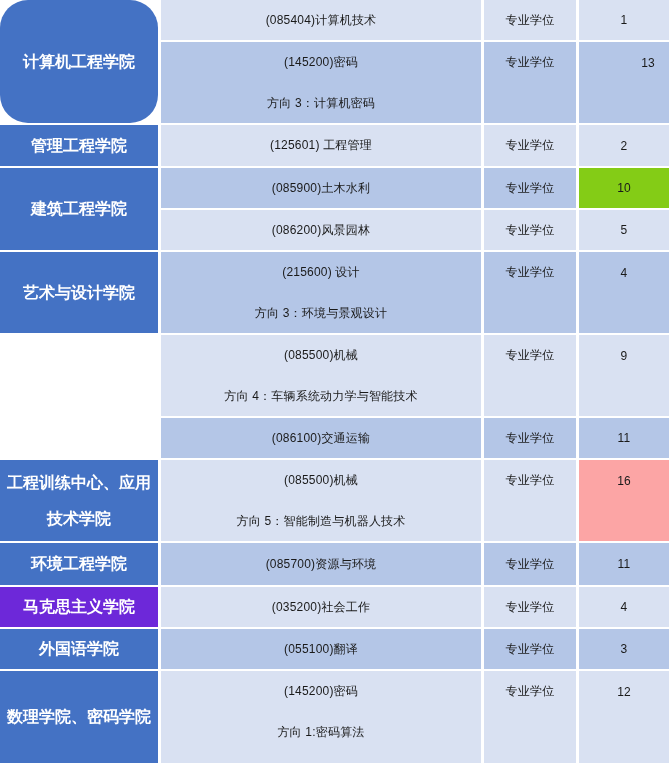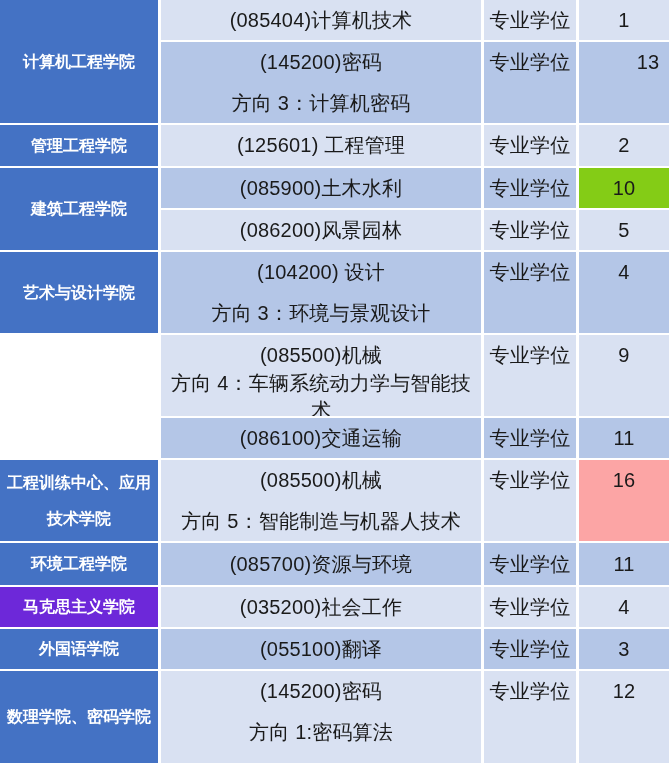--- a/index.html
+++ b/index.html
@@ -37,34 +37,34 @@
     font-size: 16px;
     line-height: 2.25;
     padding: 0 4px;
   }
   .line {
     height: 41px;
     display: flex;
     align-items: center;
     justify-content: center;
     text-align: center;
-    font-size: 20px;
+    font-size: 12px;
     color: #1a1a1a;
     letter-spacing: 0.2px;
   }
   .line.fill {
     height: 100%;
   }
 </style>
 </head>
 <body>
 
 <div class="table-wrap">
   <div class="grid" id="grid">
-      <div class="cell college" style="grid-area: 1 / 1 / span 2; background: rgb(68, 114, 196); color: rgb(255, 255, 255);">
+      <div class="cell college" style="grid-area: 1 / 1 / span 2; background: rgb(68, 114, 196); color: rgb(255, 255, 255); border-radius: 28px;">
         <span>计算机工程学院</span>
       </div>
       <div class="cell" style="grid-area: 1 / 2 / span 1; background: rgb(217, 225, 242);">
         <div class="line fill">(085404)计算机技术</div>
       </div>
       <div class="cell" style="grid-area: 1 / 3 / span 1; background: rgb(217, 225, 242);">
         <div class="line fill">专业学位</div>
       </div>
       <div class="cell" style="grid-area: 1 / 4 / span 1; background: rgb(217, 225, 242);">
         <div class="line fill">1</div>
@@ -109,21 +109,21 @@
       <div class="cell" style="grid-area: 5 / 3 / span 1; background: rgb(217, 225, 242);">
         <div class="line fill">专业学位</div>
       </div>
       <div class="cell" style="grid-area: 5 / 4 / span 1; background: rgb(217, 225, 242);">
         <div class="line fill">5</div>
       </div>
       <div class="cell college" style="grid-area: 6 / 1 / span 1; background: rgb(68, 114, 196); color: rgb(255, 255, 255);">
         <span>艺术与设计学院</span>
       </div>
       <div class="cell" style="grid-area: 6 / 2 / span 1; background: rgb(180, 198, 231);">
-        <div class="line">(104200) 设计</div>
+        <div class="line">(215600) 设计</div>
         <div class="line">方向 3：环境与景观设计</div>
       </div>
       <div class="cell" style="grid-area: 6 / 3 / span 1; background: rgb(180, 198, 231);">
         <div class="line">专业学位</div>
       </div>
       <div class="cell" style="grid-area: 6 / 4 / span 1; background: rgb(180, 198, 231);">
         <div class="line">4</div>
       </div>
       <div class="cell" style="grid-area: 7 / 2 / span 1; background: rgb(217, 225, 242);">
         <div class="line">(085500)机械</div>

